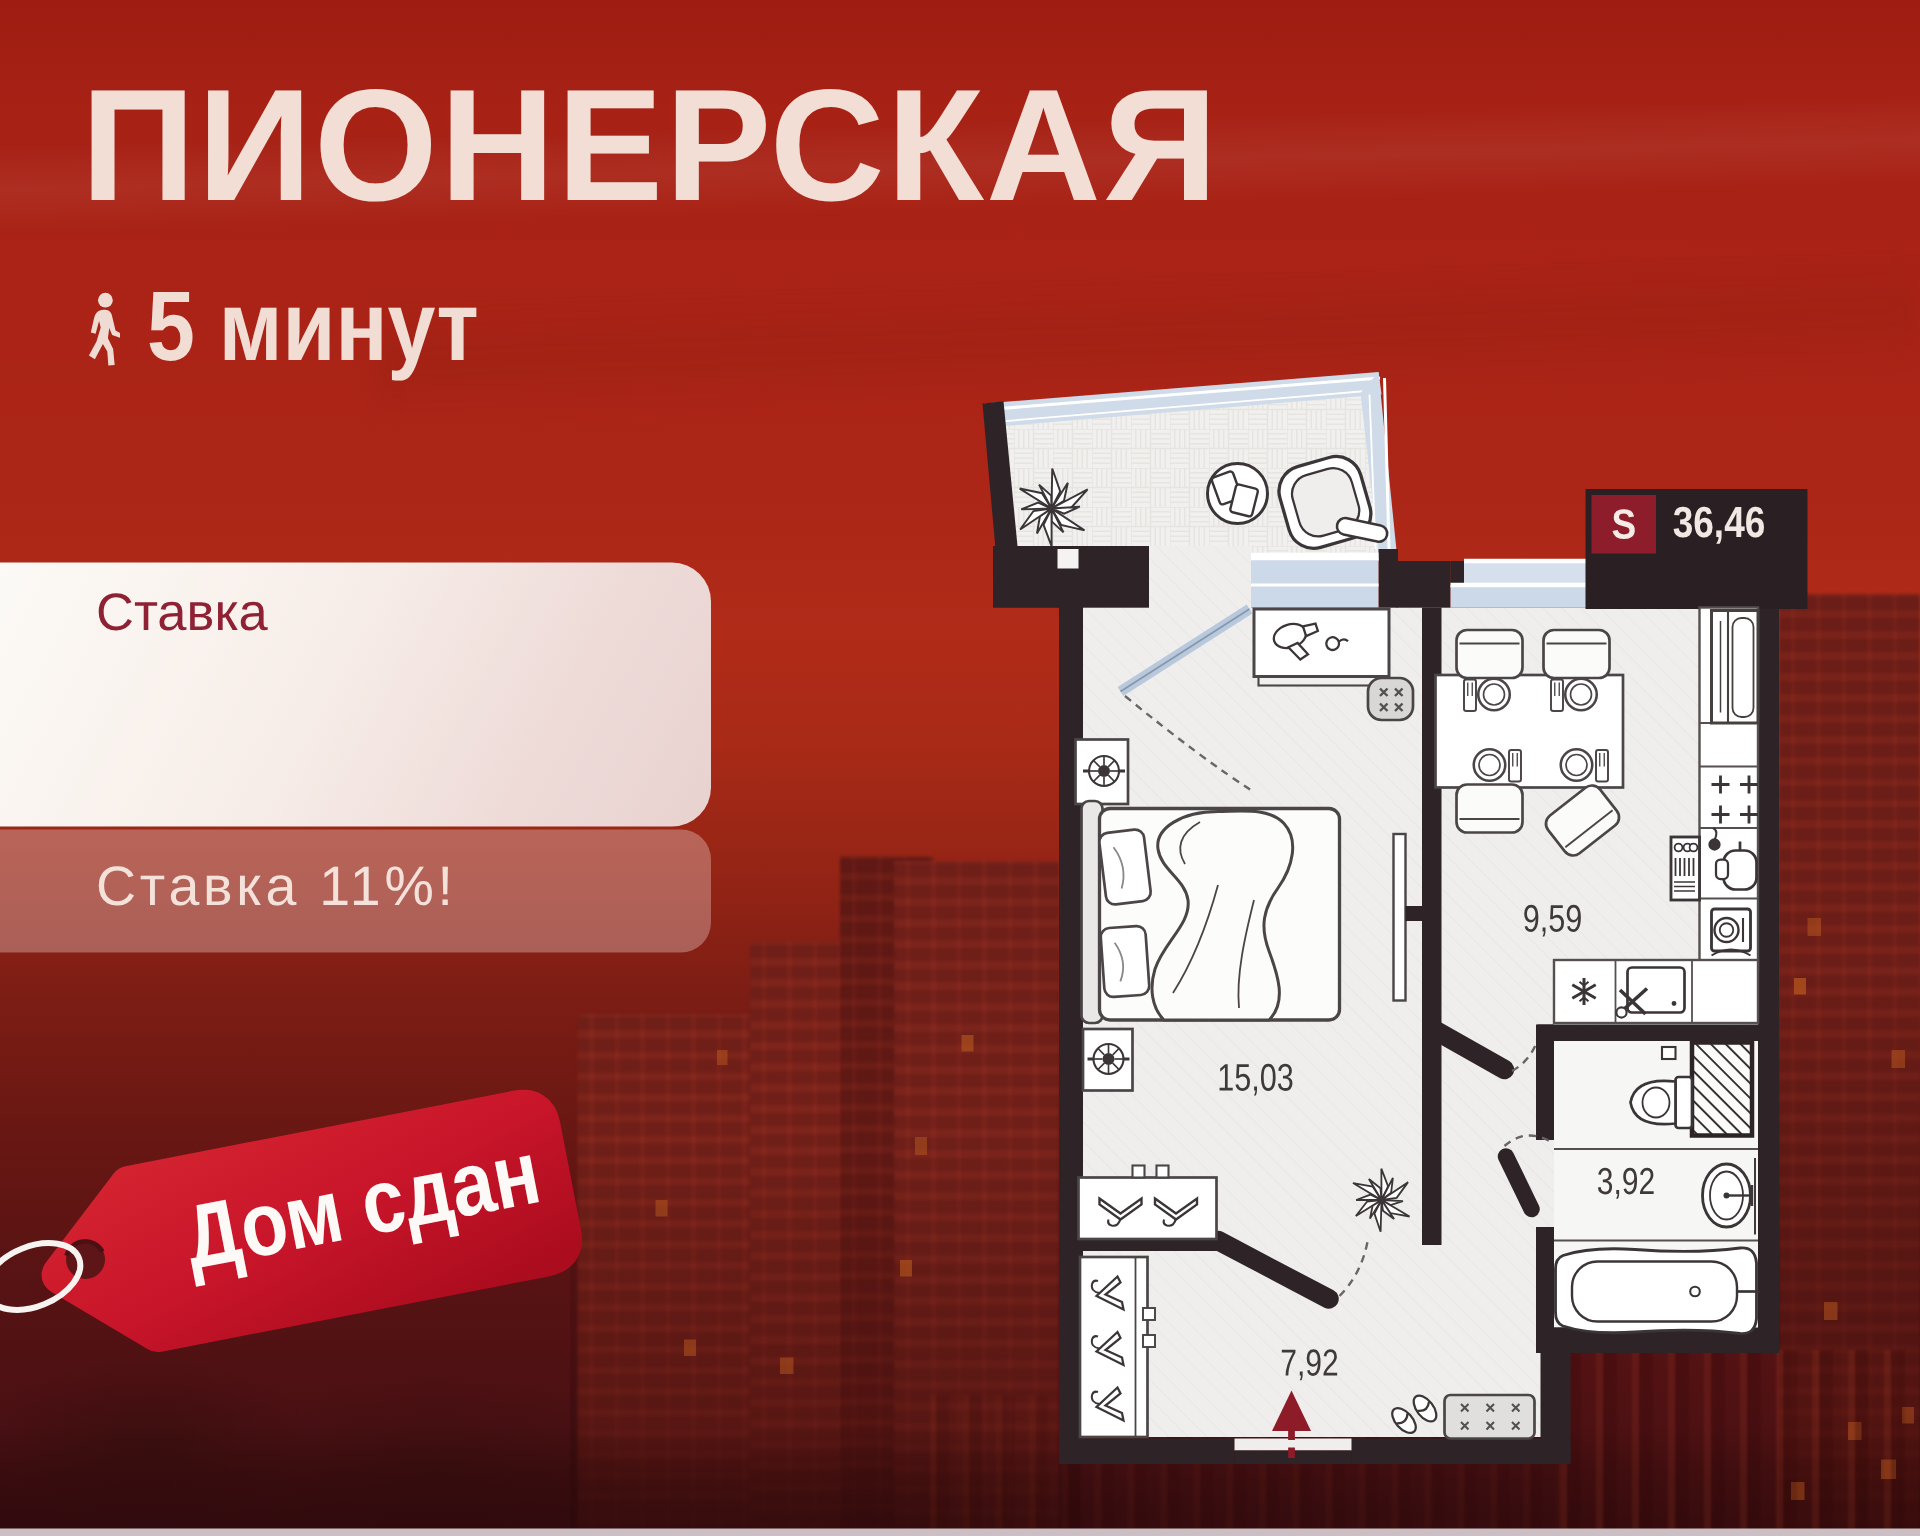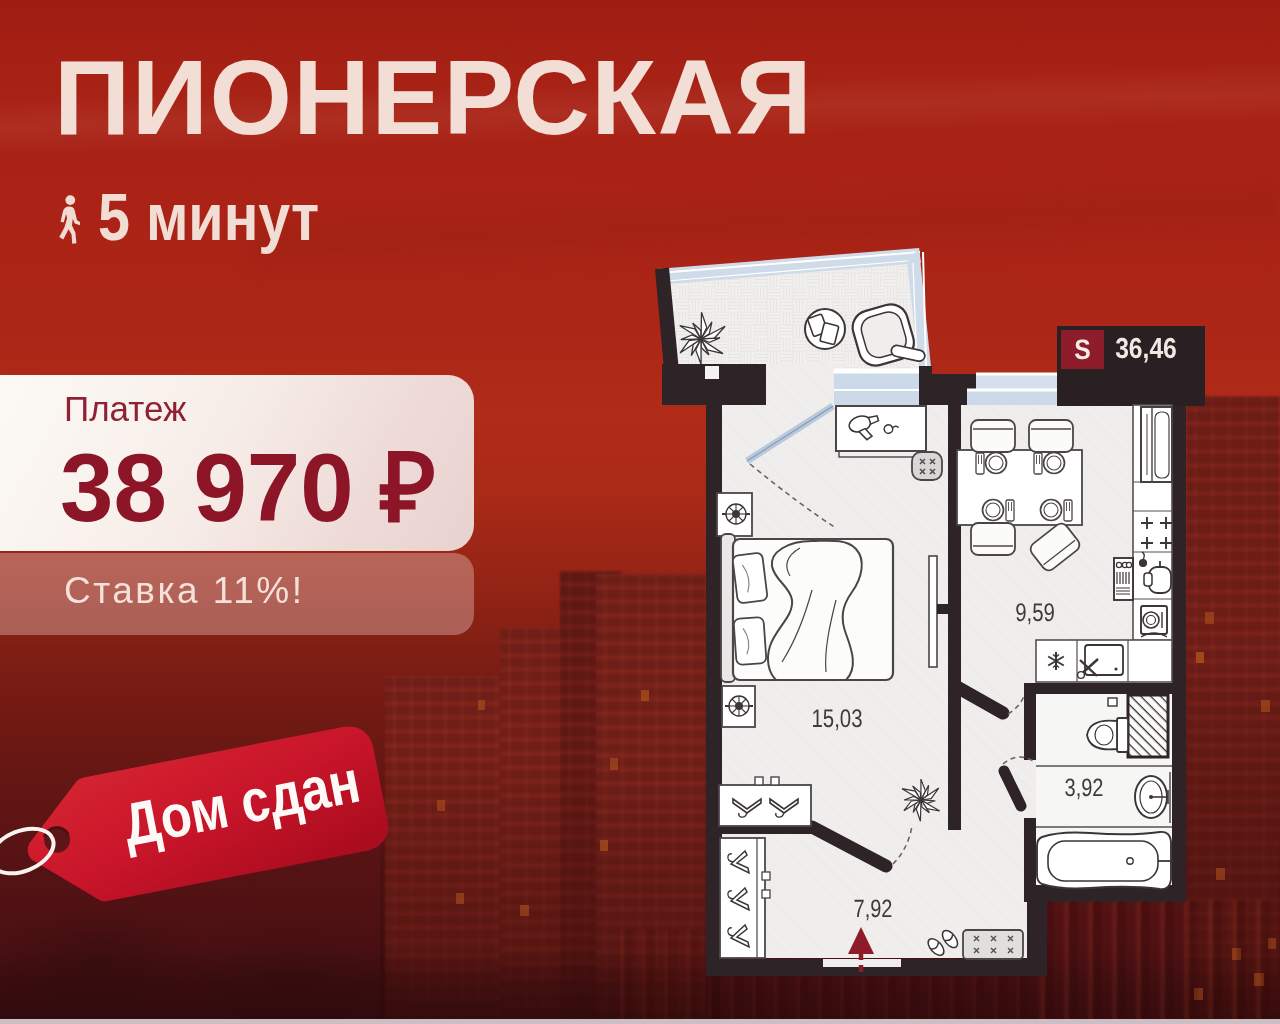--- a/index.html
+++ b/index.html
@@ -89,23 +89,22 @@
 <g fill="#efdbd2">
 <circle cx="14.5" cy="5.5" r="5.8"></circle>
 <path d="M13 13 C8.5 13 6.5 16 5.5 20 L3 31 L6.8 32 L9.5 22 L10.8 27 L7.5 38 L1.5 49 L6.2 52 L12.5 40 L16 46 L16.8 57 L21.8 56.6 L20.6 44 L16.5 35.5 L17.5 27.5 L19.8 33 L26 35.2 L26 31.3 L22.5 29.3 L19.5 17 C18.5 14 16.5 13 13 13 Z"></path>
 </g>
 </svg>
 
 <div class="abs mins">5 минут</div>
 
 <div class="abs card"></div>
 
-<div class="abs platezh">Платеж</div>
-
-<div class="abs price">38 970 ₽</div>
+<div class="abs platezh">Ставка</div>
+
 
 <div class="abs ratebar"></div>
 
 <div class="abs rate">Ставка 11%!</div>
 
 <svg class="abs" style="left:0;top:690px;" width="430" height="230" viewBox="0 690 430 230">
 <defs>
 <linearGradient id="tagGrad" x1="0" y1="0" x2="1" y2="1">
 <stop offset="0" stop-color="#d42330"></stop>
 <stop offset="0.5" stop-color="#c8152a"></stop>

